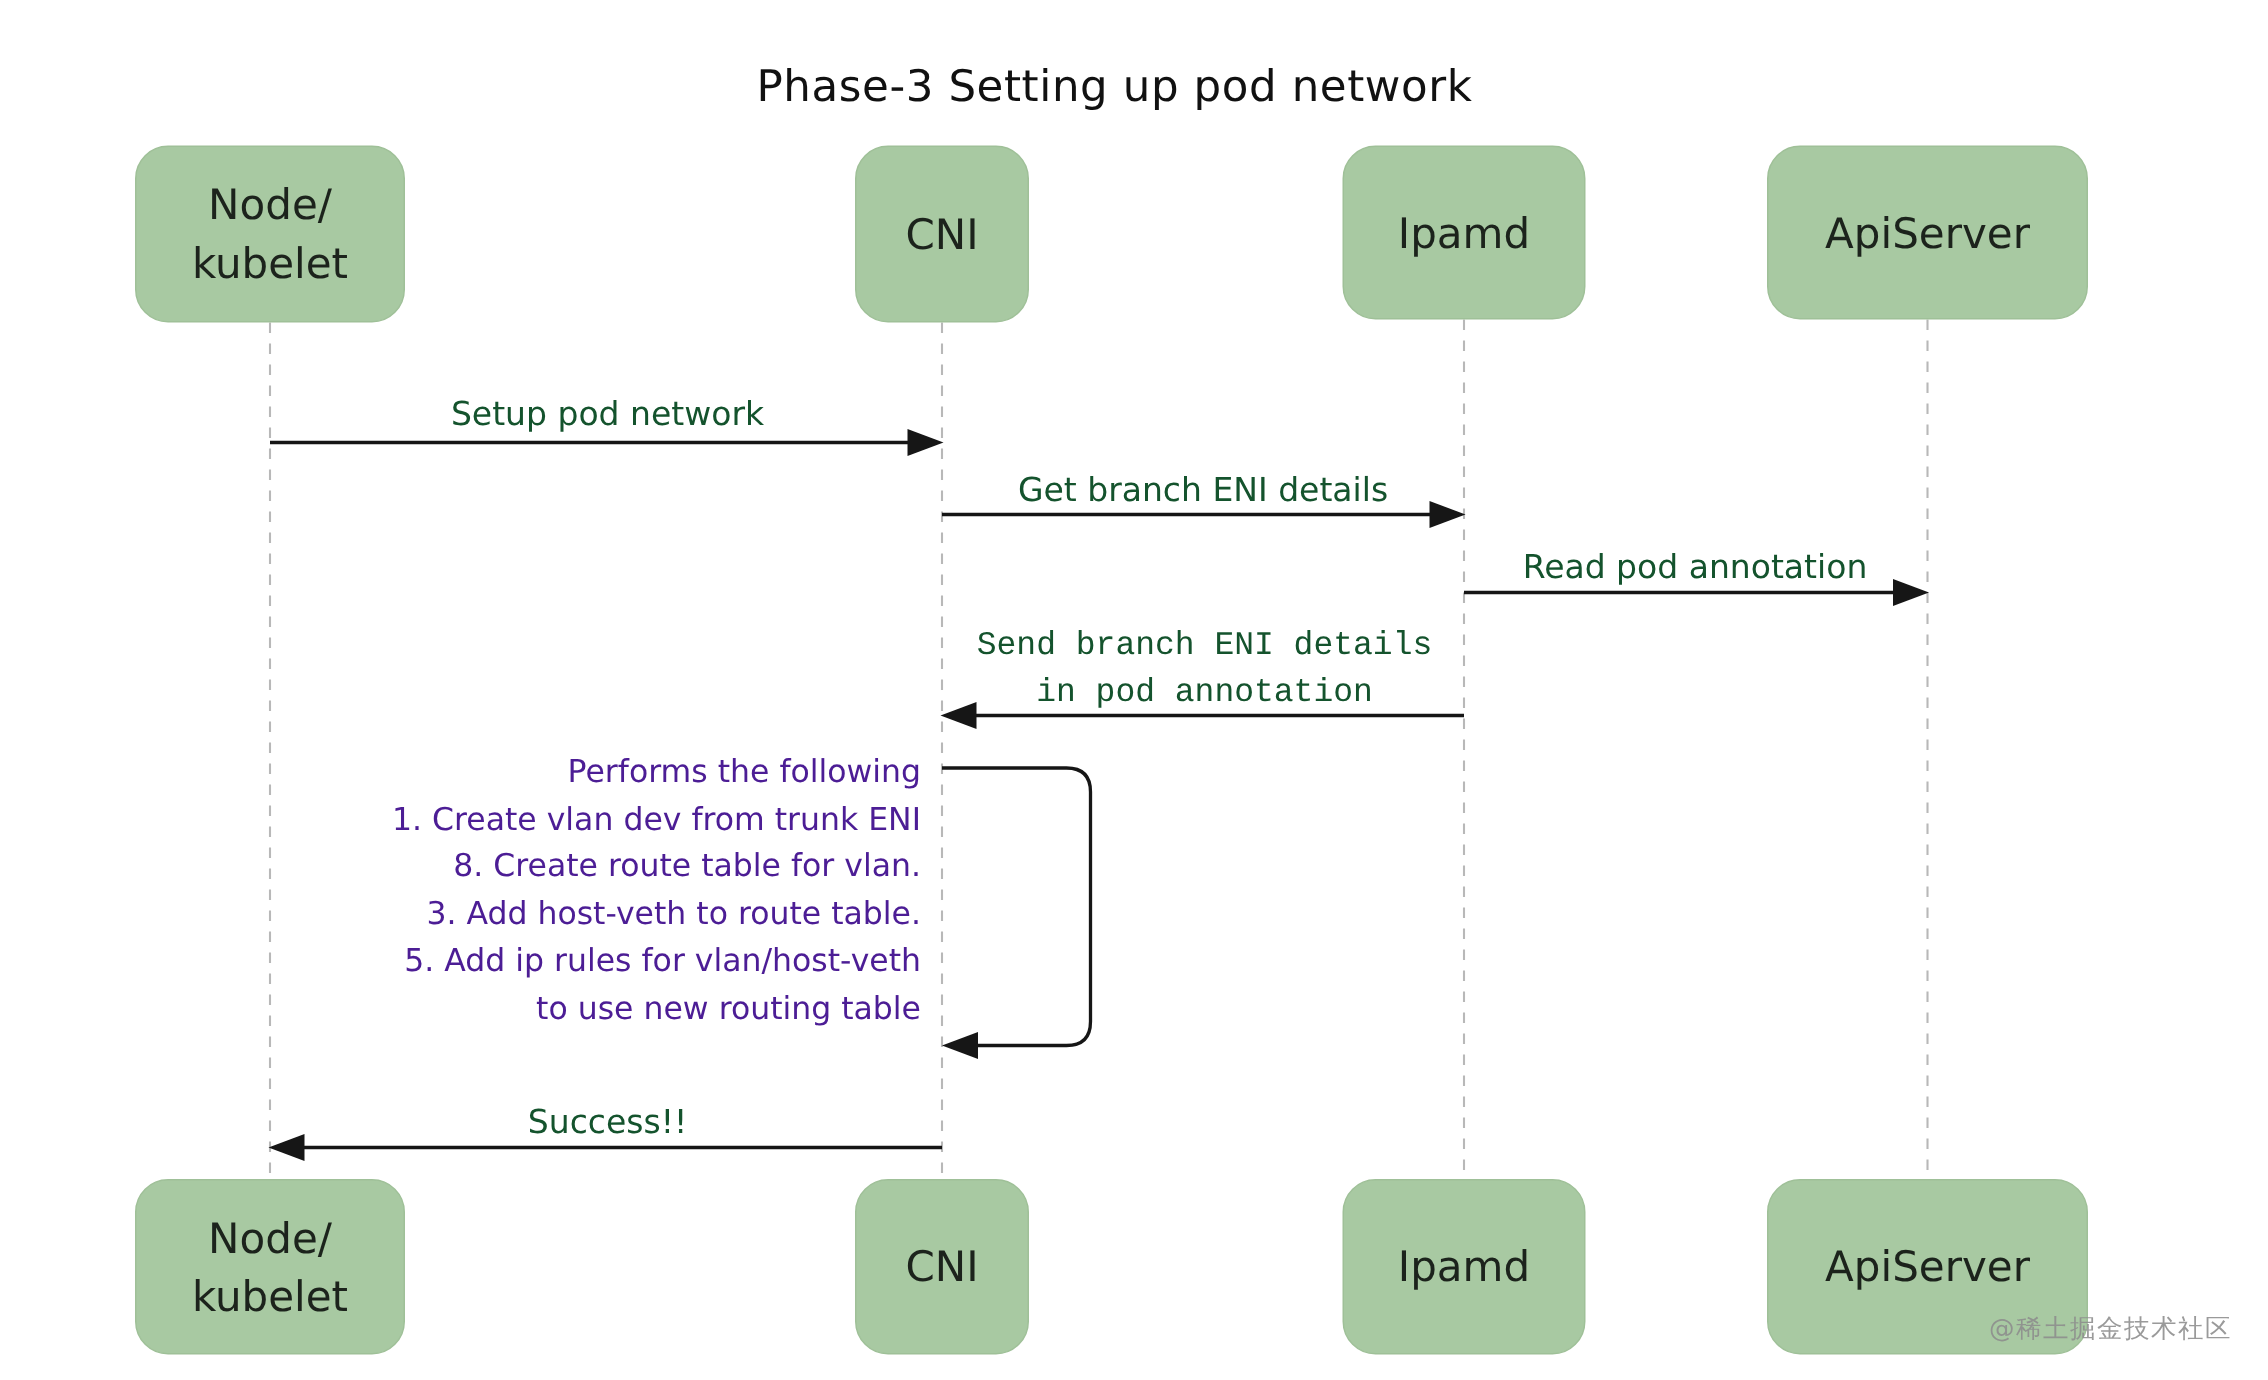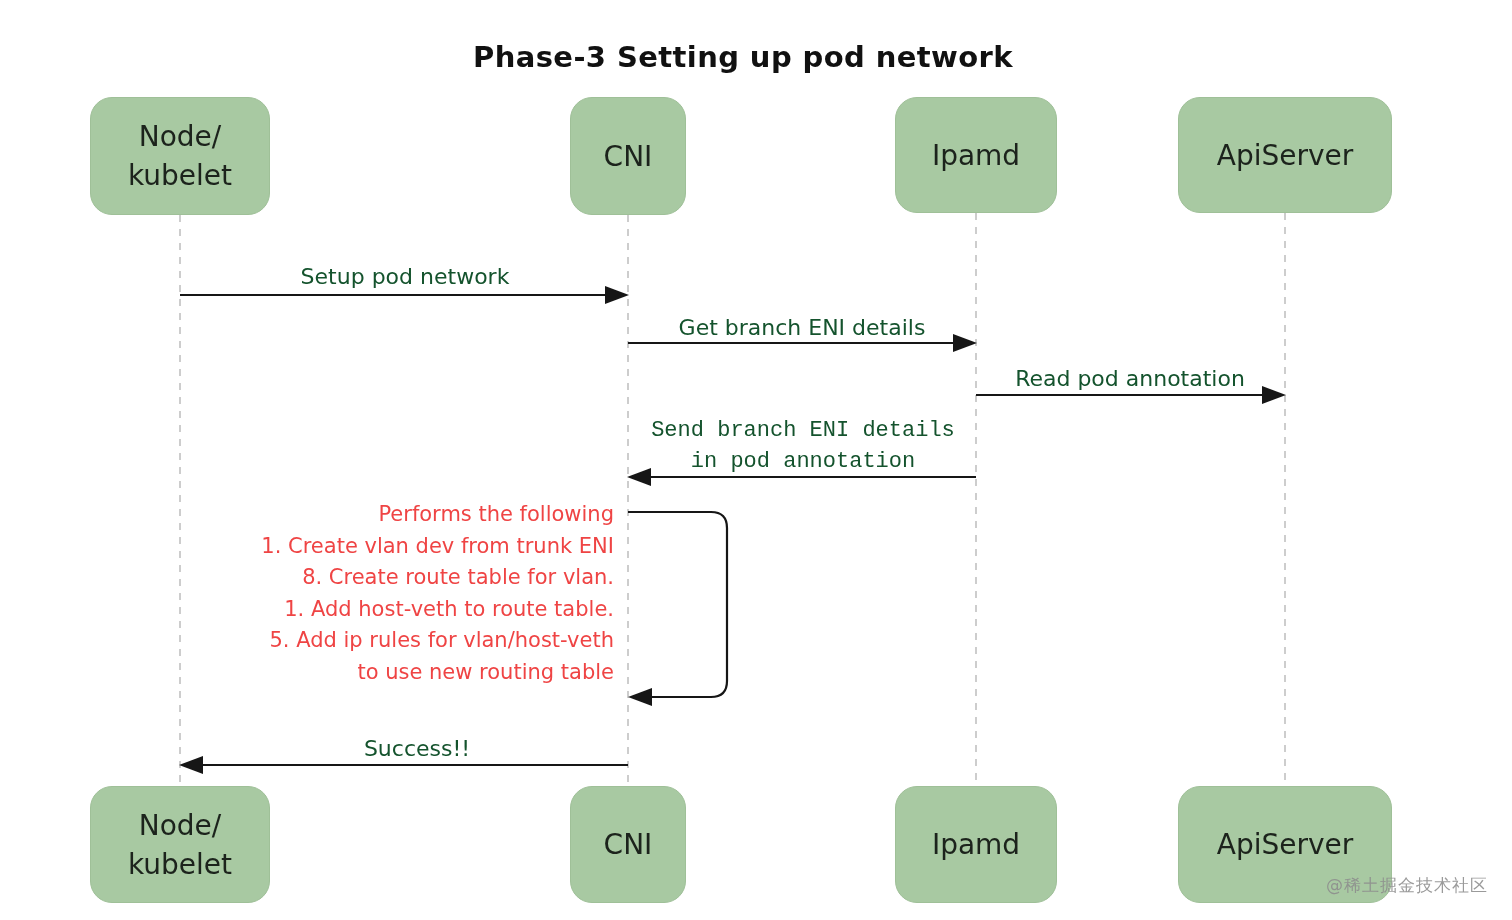--- a/index.html
+++ b/index.html
@@ -15,21 +15,21 @@
     background: #ffffff;
     overflow: hidden;
   }
   .title {
     position: absolute;
     left: 0;
     top: 40px;
     width: 1486px;
     text-align: center;
     font-size: 29px;
-    font-weight: 700;
+    font-weight: 400;
     color: #111111;
     letter-spacing: 0.4px;
   }
   .overlay {
     position: absolute;
     left: 0;
     top: 0;
   }
   .actor-box {
     position: absolute;
@@ -61,30 +61,30 @@
     font-size: 22px;
     color: #14532d;
     white-space: pre-line;
     text-align: center;
     line-height: 31px;
   }
   .msg-1 { left: 405px;  top: 261px; }
   .msg-2 { left: 802px;  top: 312px; }
   .msg-3 { left: 1130px; top: 363px; }
   .msg-4 { left: 803px;  top: 415px; font-family: Liberation Mono, monospace; }
-  .msg-5 { left: 405px;  top: 733px; margin-left: 12px; }
+  .msg-5 { left: 405px;  top: 733px; }
 
   .self-note {
     position: absolute;
     left: 180px;
     top: 499px;
     width: 434px;
     text-align: right;
     font-size: 21px;
-    color: #ef4444;
+    color: #4c1d95;
     line-height: 31.5px;
   }
   .watermark {
     position: absolute;
     left: 1326px;
     top: 874px;
     font-size: 17px;
     color: #8d8d8d;
     opacity: 0.88;
     letter-spacing: 1px;
@@ -168,20 +168,20 @@
   <div class="msg-label msg-3">Read pod annotation</div>
   <div class="msg-label msg-2">Get branch ENI details</div>
   <div class="msg-label msg-4">Send branch ENI details
 in pod annotation</div>
   <div class="msg-label msg-5">Success!!</div>
 
   <div class="self-note">
     <div>Performs the following</div>
     <div>1. Create vlan dev from trunk ENI</div>
     <div>8. Create route table for vlan.</div>
-    <div>1. Add host-veth to route table.</div>
+    <div>3. Add host-veth to route table.</div>
     <div>5. Add ip rules for vlan/host-veth</div>
     <div>to use new routing table</div>
   </div>
 
   <div class="watermark">@稀土掘金技术社区</div>
 
 </div>
 
 </body></html>

